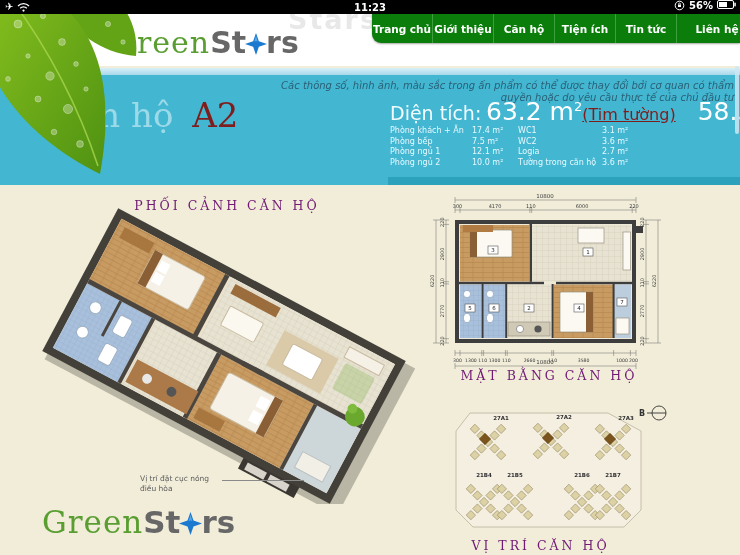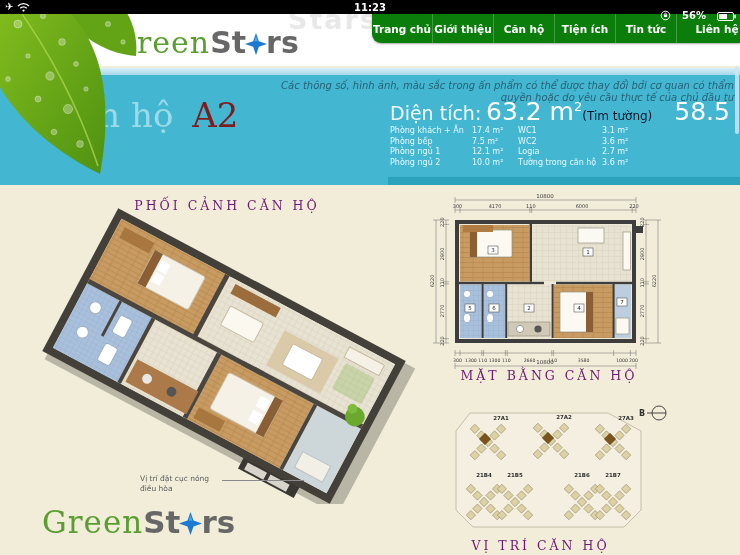--- a/index.html
+++ b/index.html
@@ -10,21 +10,21 @@
     margin:0 auto;
   }
   
   .statusbar {
     position:absolute; left:0; top:0; width:740px; height:14px;
     background:#000; color:#fff; display:flex; align-items:center;
     font-size:10px; font-weight:bold; z-index:60;
   }
   .sb-left { position:absolute; left:5px; top:0; height:14px; display:flex; align-items:center; gap:4px; }
   .sb-time { position:absolute; left:0; width:100%; text-align:center; }
-  .sb-right { position:absolute; right:4px; top:0; height:21px; display:flex; align-items:flex-end; gap:11px; }
+  .sb-right { position:absolute; right:4px; top:0; height:21px; display:flex; align-items:flex-start; gap:4px; }
   .plane { font-size:10px; line-height:14px; }
   
   .header { position:absolute; left:0; top:14px; width:740px; height:52px; background:#ffffff; overflow:hidden; z-index:10; }
   .watermark { position:absolute; left:288px; top:-10px; font-size:27px; font-weight:bold; color:rgba(130,130,130,0.18); letter-spacing:2px; }
   .logo { position:absolute; display:flex; align-items:baseline; white-space:nowrap; }
   .logo-header { left:112px; top:11px; font-size:30px; }
   .logo-footer { position:absolute; left:42px; top:504px; font-size:31px; z-index:5; }
   .logo .g { font-family:"DejaVu Serif", serif; color:#5a9e32; letter-spacing:1px; }
   .logo .s { font-weight:bold; color:#676767; letter-spacing:0px; }
   .logo .star { position:relative; top:2px; margin:0 -1px; }
@@ -49,21 +49,21 @@
     font-size:10px; font-style:italic; color:#2a6076; line-height:1.2;
   }
   .unit-title { position:absolute; left:52px; top:20px; font-family:"DejaVu Serif", serif; font-size:34px; }
   .unit-title .pre { color:rgba(230,248,252,0.55); }
   .unit-title .unit { color:#7f1d1d; margin-left:8px; }
   .specs { position:absolute; left:390px; top:22px; width:348px; color:#fff; }
   .area-row { display:flex; align-items:baseline; white-space:nowrap; }
   .area-label { font-size:19px; width:80px; color:#f2fcff; }
   .area-val { font-size:25px; margin-left:16px; }
   .area-val sup { font-size:13px; }
-  .area-note { font-size:12px; color:#0f172a; }
+  .area-note { font-size:16px; color:#7f1d1d;text-decoration:underline; }
   .gap2 { margin-left:22px; }
   .room-grid {
     margin-top:0; display:grid; grid-template-columns:82px 46px 84px 44px;
     row-gap:1.5px; font-size:8px; color:#e6f8fd; white-space:nowrap;
   }
   .hero-bottom-strip { position:absolute; left:388px; top:102px; width:352px; height:8px; background:#2ca2bd; }
   .scroll-thumb { position:absolute; right:1px; top:66px; width:4px; height:68px;
     background:rgba(205,230,242,0.85); border-radius:2px; z-index:50; }
   
   .leaf-wrap { position:absolute; left:-12px; top:-6px; width:176px; height:200px; z-index:40; pointer-events:none; }

